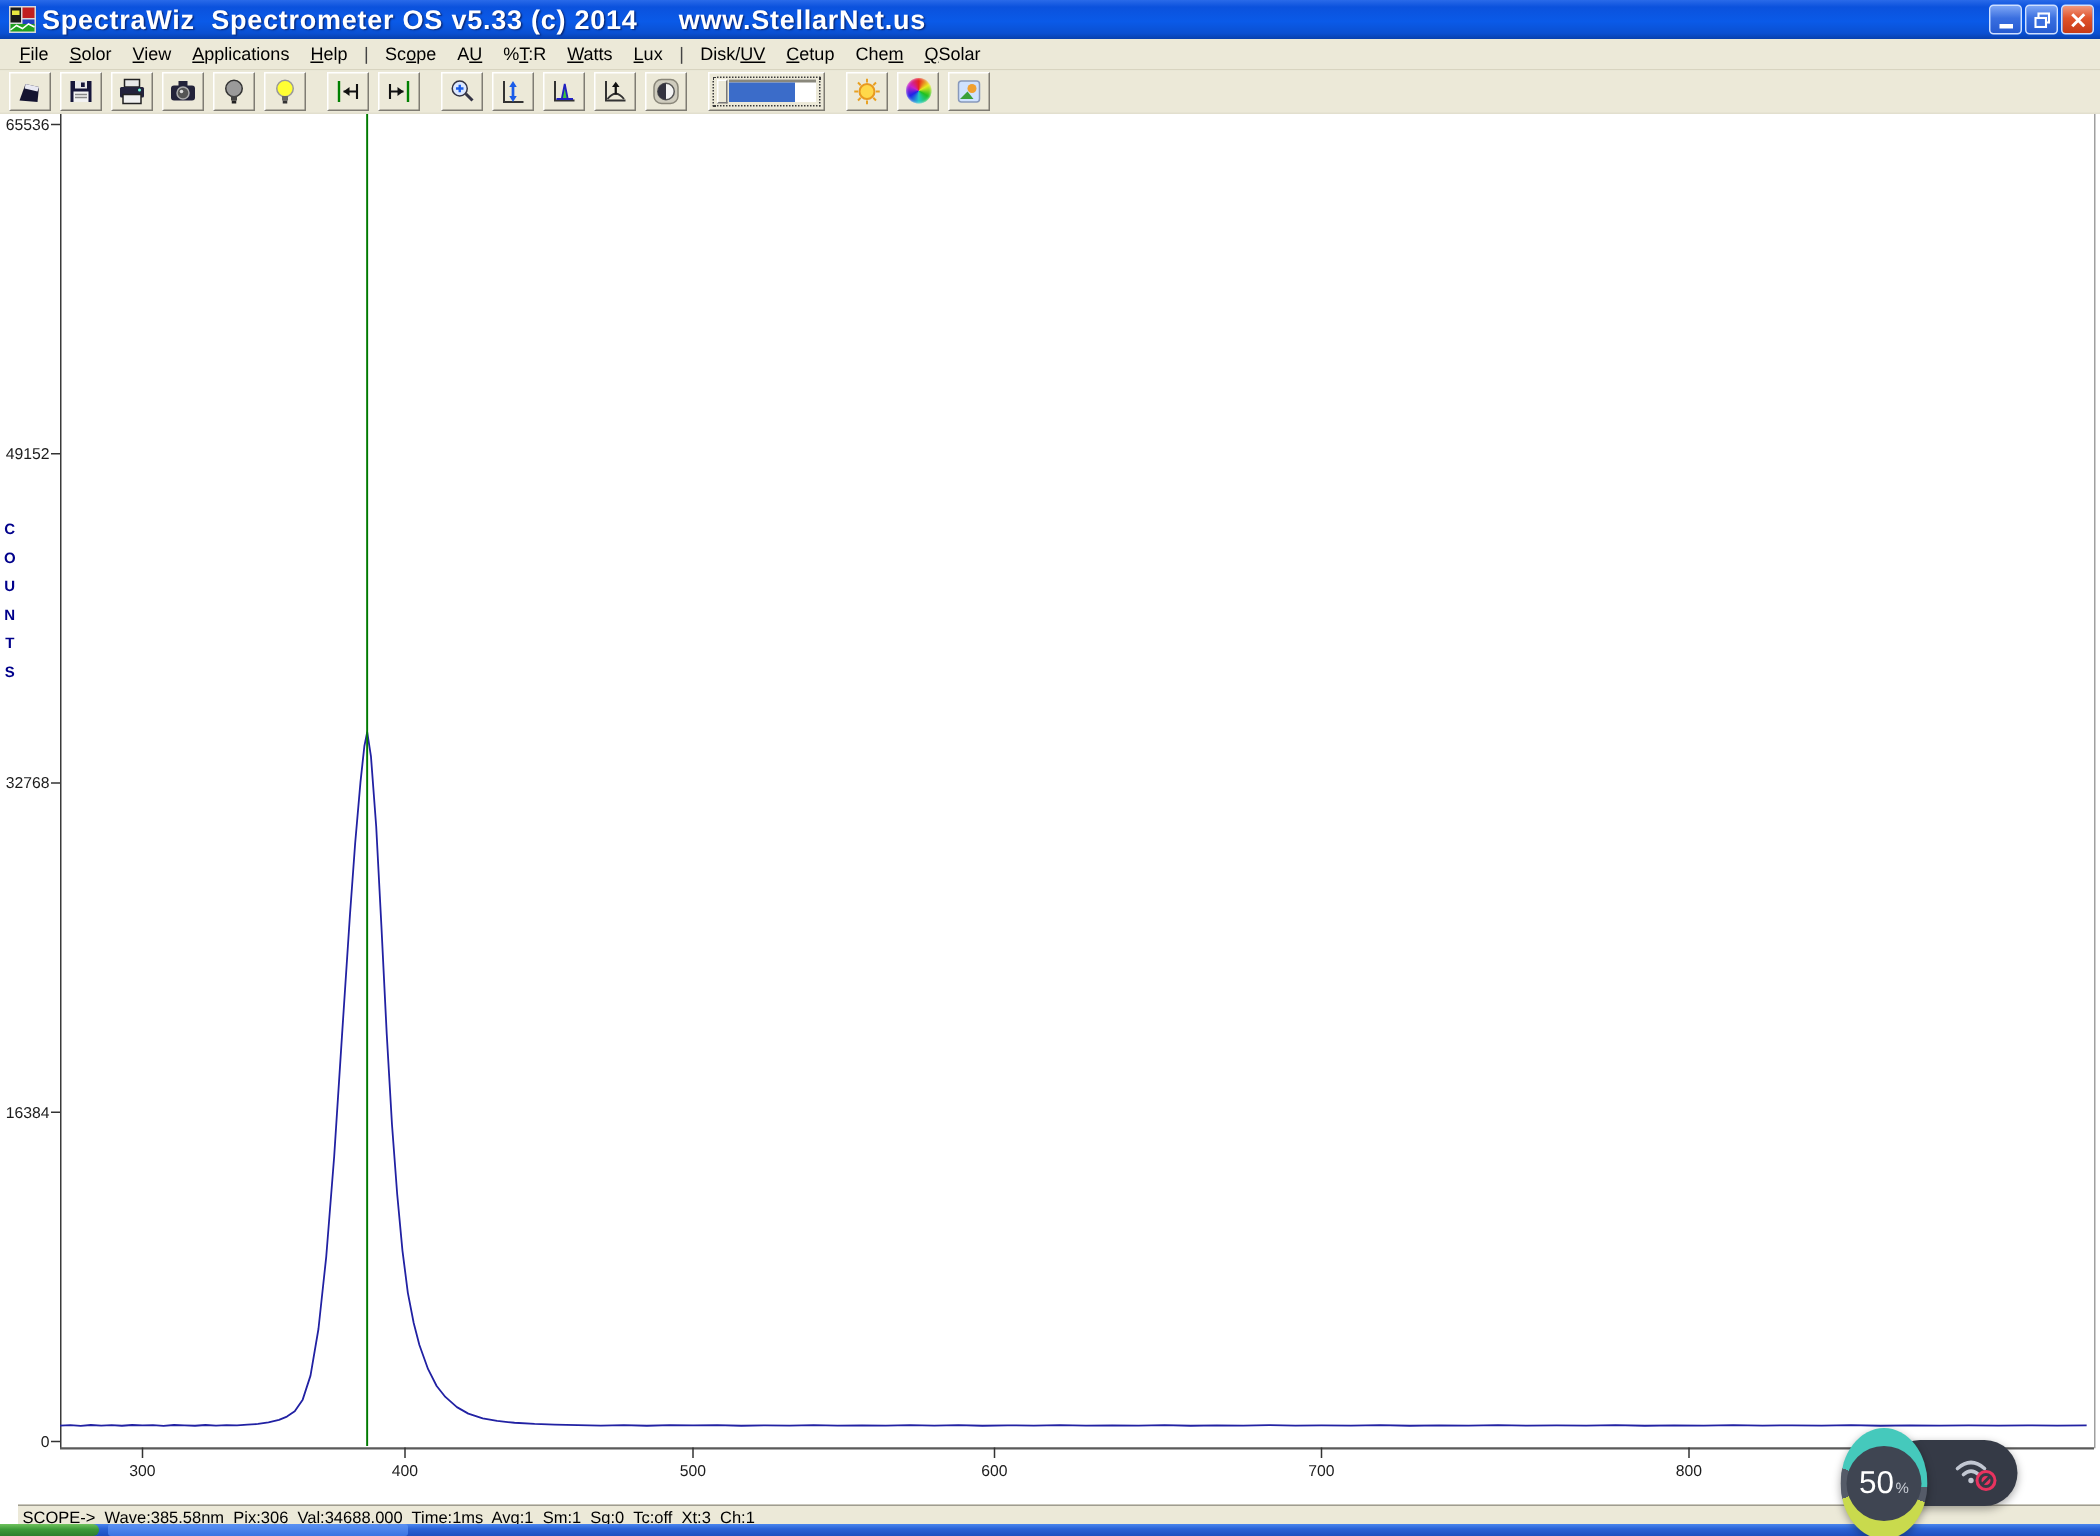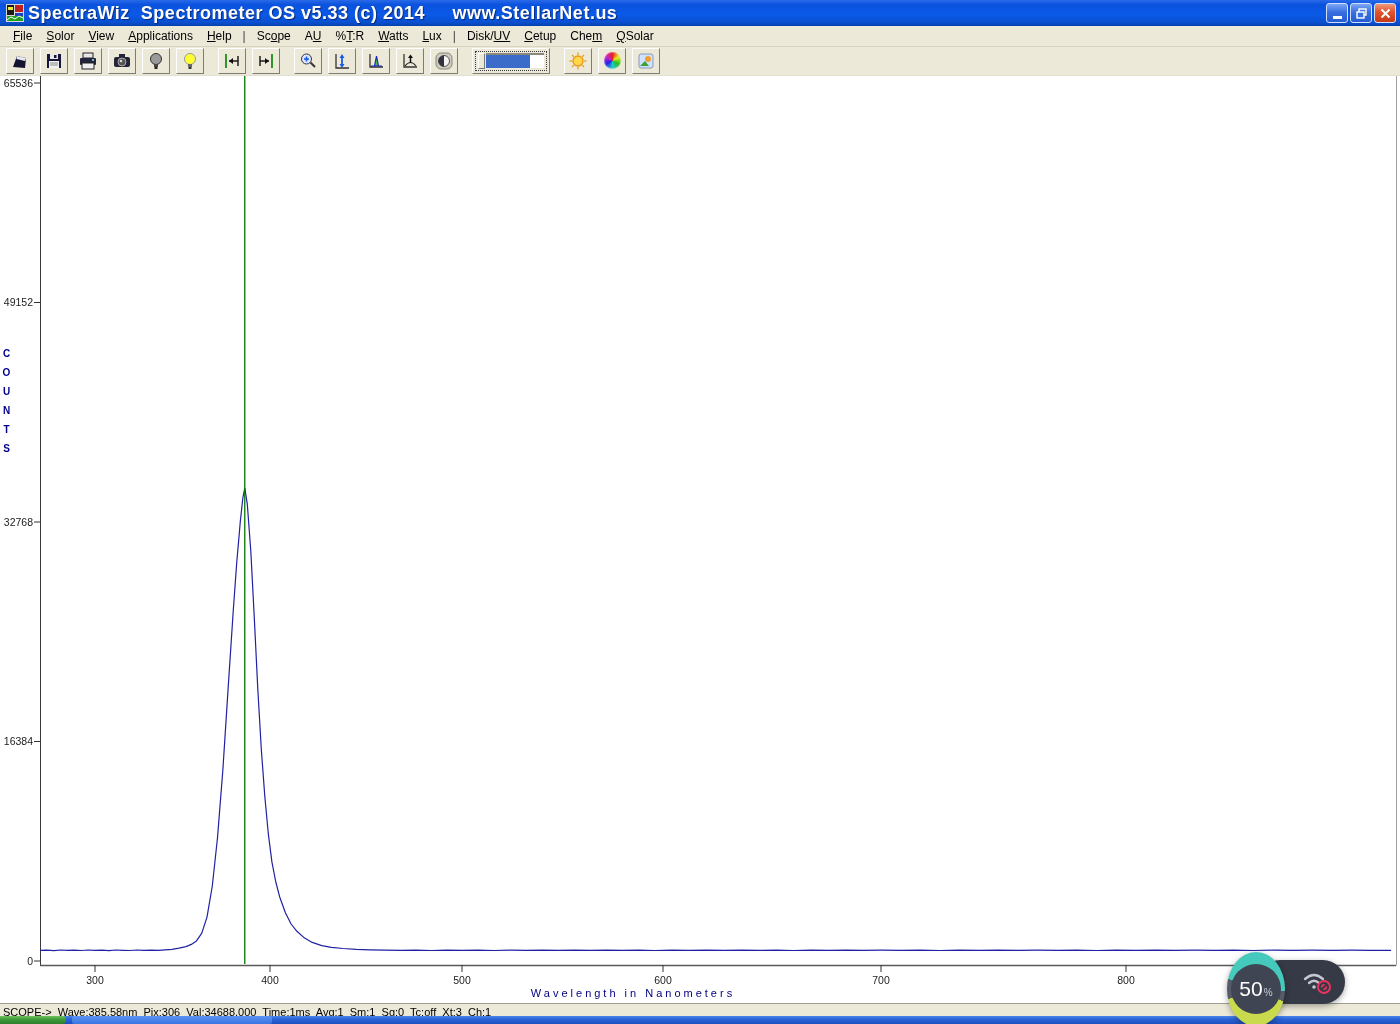--- a/index.html
+++ b/index.html
@@ -46,21 +46,21 @@
 
   
   #chart-svg{position:absolute;left:0;top:0;z-index:1;}
   #chart-svg text{font-family:"Liberation Sans",sans-serif;font-size:10.5px;fill:#1c1c1c;}
   .ylabel{position:absolute;z-index:2;left:1px;top:348px;writing-mode:vertical-rl;text-orientation:upright;
     letter-spacing:8px;font-weight:bold;font-size:10px;color:#00008b;}
   .xlabel{position:absolute;z-index:2;left:0;top:987px;width:1266px;text-align:center;
     letter-spacing:3px;font-size:11px;color:#000080;}
 
   
-  .statusbar{position:absolute;z-index:5;left:0;right:0;top:1003px;height:16px;background:#ece9d8;
+  .statusbar{position:absolute;z-index:5;left:12px;right:0;top:1003px;height:16px;background:#ece9d8;
     border-top:1px solid #9f9c90;display:flex;align-items:center;}
   .status-text{font-size:11px;line-height:12px;color:#000;white-space:pre;padding-left:3px;}
 
   
   .taskbar{position:absolute;z-index:5;left:0;right:0;top:1016px;height:8px;
     background:linear-gradient(180deg,#4a86ee 0%,#2a63d6 40%,#1d4fc0 100%);}
   .start-sliver{position:absolute;left:0;top:0;width:66px;height:8px;border-radius:0 4px 4px 0;
     background:linear-gradient(180deg,#6fc25e 0%,#3c9a38 45%,#2d7e2d 100%);}
   .task-item-sliver{position:absolute;left:72px;top:0;width:200px;height:8px;
     background:linear-gradient(180deg,#5b92f2 0%,#3a74e2 100%);border-radius:2px;}
@@ -107,21 +107,20 @@
       <text x="663" y="984" text-anchor="middle">600</text>
       <line x1="881" y1="965" x2="881" y2="972" stroke="#333" stroke-width="1"></line>
       <text x="881" y="984" text-anchor="middle">700</text>
       <line x1="1126" y1="965" x2="1126" y2="972" stroke="#333" stroke-width="1"></line>
       <text x="1126" y="984" text-anchor="middle">800</text>
       <polyline points="40.0,950.4 46.9,950.1 53.8,950.6 60.6,950.0 67.5,950.4 74.4,950.1 81.3,950.5 88.1,950.0 95.0,950.3 102.0,950.1 109.0,950.6 116.0,950.0 123.0,950.3 130.0,950.5 137.0,950.0 144.0,950.4 151.0,950.1 158.0,950.3 165.0,949.8 172.0,949.3 179.0,948.2 186.0,946.6 191.3,944.4 196.5,940.9 201.8,933.1 207.0,917.1 212.3,886.0 217.5,837.7 222.8,770.8 228.0,690.4 233.3,610.0 236.8,561.8 240.3,521.6 242.9,497.5 244.8,488.1 247.3,504.2 250.8,551.0 254.3,618.0 257.8,689.0 261.3,749.3 264.8,796.2 268.3,833.7 271.9,861.9 275.8,882.0 279.6,896.7 285.4,912.8 291.1,924.0 296.9,931.3 304.6,938.1 312.2,942.4 321.8,945.6 331.4,947.3 343.0,948.5 356.4,949.3 369.8,949.8 385.2,950.1 400.6,950.4 415.9,950.1 431.3,950.5 446.6,950.1 462.0,950.3 478.1,950.1 494.2,950.5 510.2,950.2 526.3,950.4 542.4,950.1 558.5,950.4 574.6,950.2 590.6,950.4 606.7,950.1 622.8,950.4 638.9,950.1 655.0,950.5 671.7,950.2 689.2,950.4 706.6,950.1 724.0,950.4 741.5,950.2 758.9,950.4 776.4,950.1 793.8,950.5 811.2,950.2 828.7,950.4 846.1,950.1 863.6,950.4 881.0,950.2 900.6,950.4 920.2,950.1 939.8,950.5 959.4,950.2 979.0,950.4 998.6,950.1 1018.2,950.4 1037.8,950.2 1057.4,950.4 1077.0,950.1 1096.6,950.5 1116.2,950.2 1135.8,950.4 1155.5,950.1 1175.1,950.4 1194.7,950.2 1214.4,950.4 1234.0,950.1 1253.6,950.5 1273.3,950.2 1292.9,950.4 1312.5,950.2 1332.2,950.4 1351.8,950.2 1371.5,950.4 1391.1,950.3" fill="none" stroke="#2121a3" stroke-width="1.2" stroke-linejoin="round"></polyline>
       <line x1="244.765" y1="75" x2="244.765" y2="964" stroke="#007a00" stroke-width="1.3"></line>
     </svg>
 
   <div class="ylabel">COUNTS</div>
-  <div class="xlabel">Wavelength in Nanometers</div>
 
   <div class="titlebar">
     <svg class="app-icon" viewBox="0 0 18 18">
       <rect x="0" y="0" width="18" height="18" fill="#d8d8d8"></rect>
       <rect x="1" y="1" width="7" height="10" fill="#1a1a1a"></rect>
       <rect x="2" y="3" width="5" height="3" fill="#e8e840"></rect>
       <rect x="9" y="1" width="8" height="7" fill="#c02020"></rect>
       <rect x="9" y="9" width="8" height="4" fill="#2040c0"></rect>
       <rect x="1" y="12" width="16" height="5" fill="#20a020"></rect>
       <path d="M1 16 L5 13 L9 15 L13 12 L17 14" stroke="#fff" stroke-width="1" fill="none"></path>

